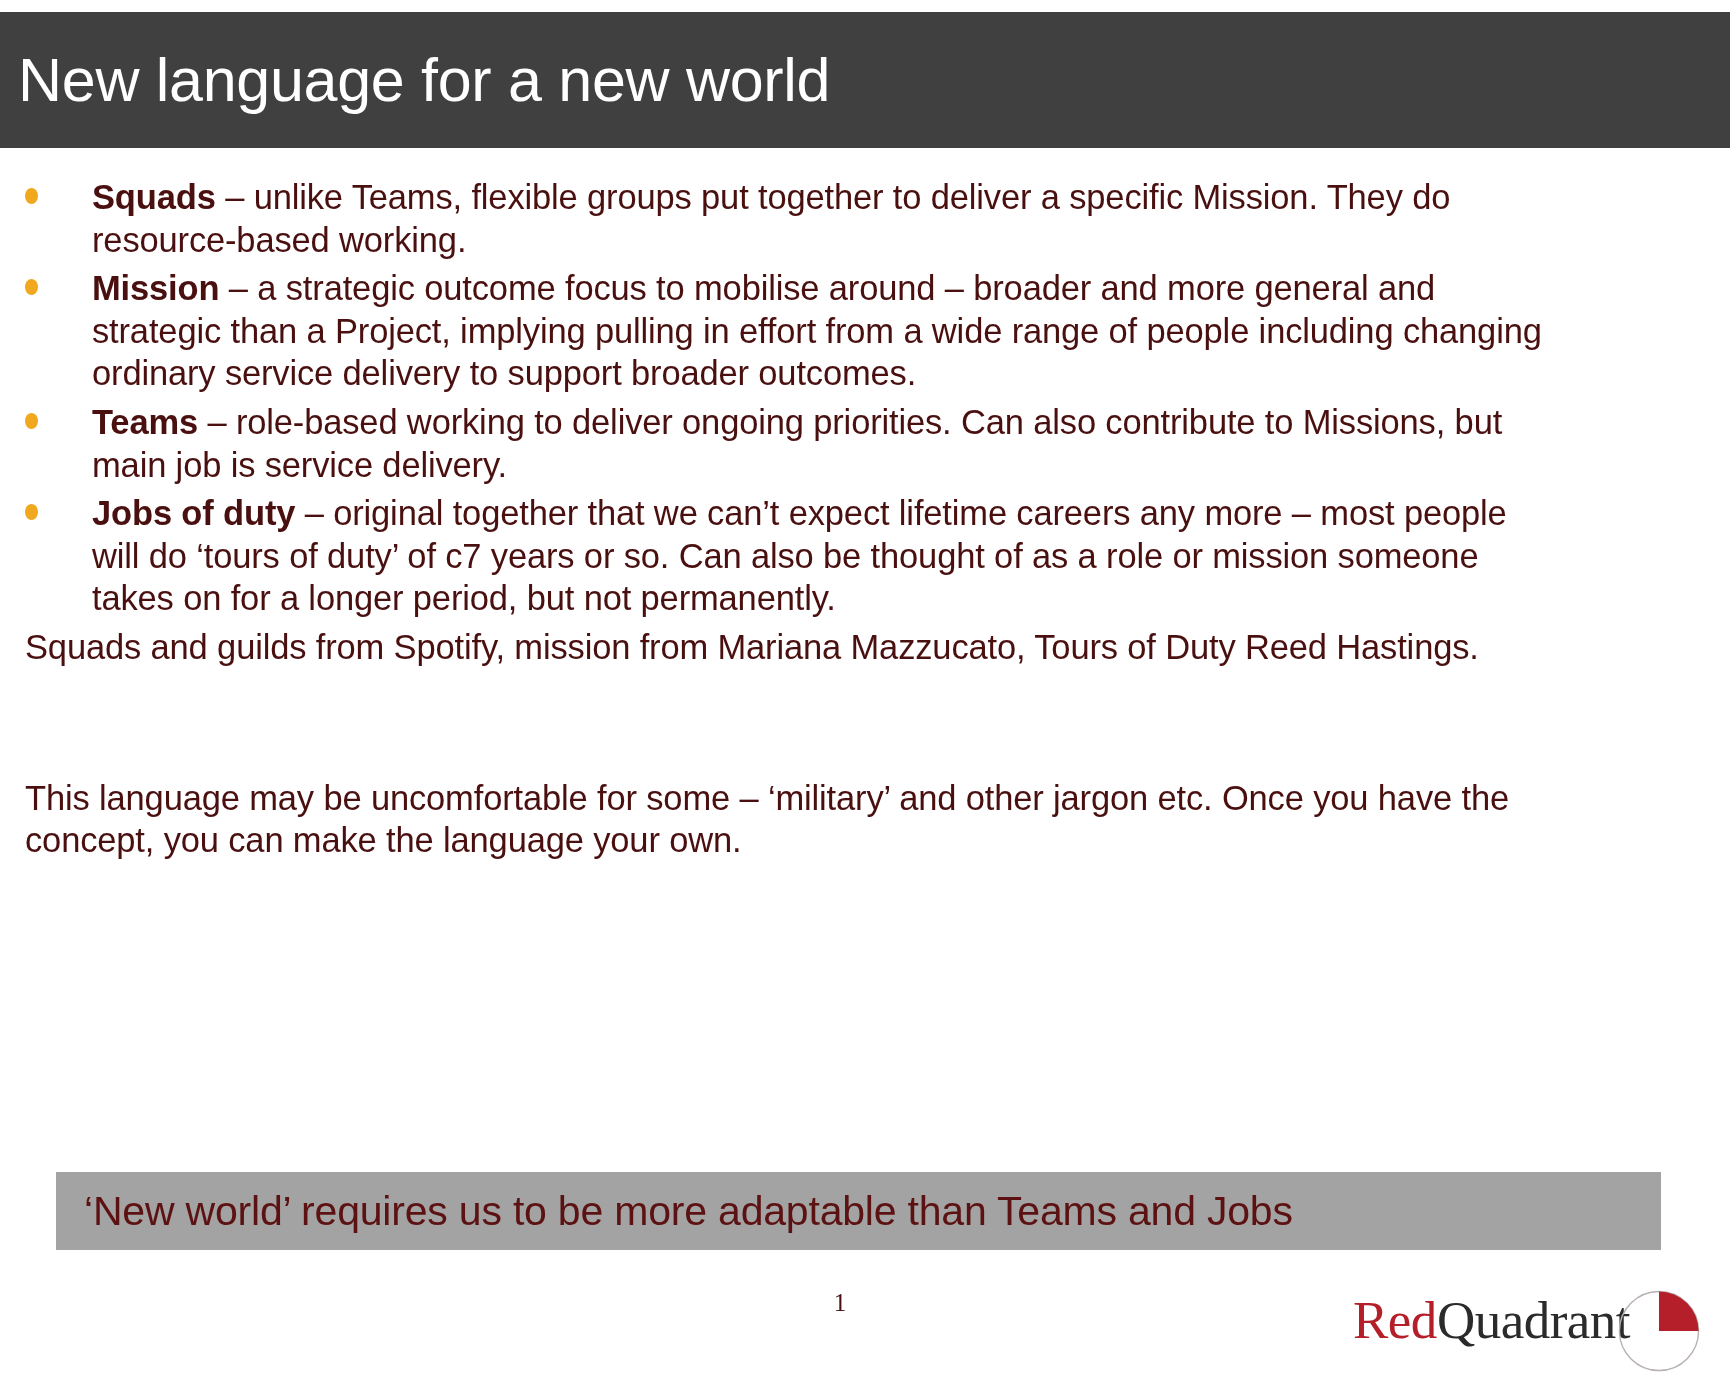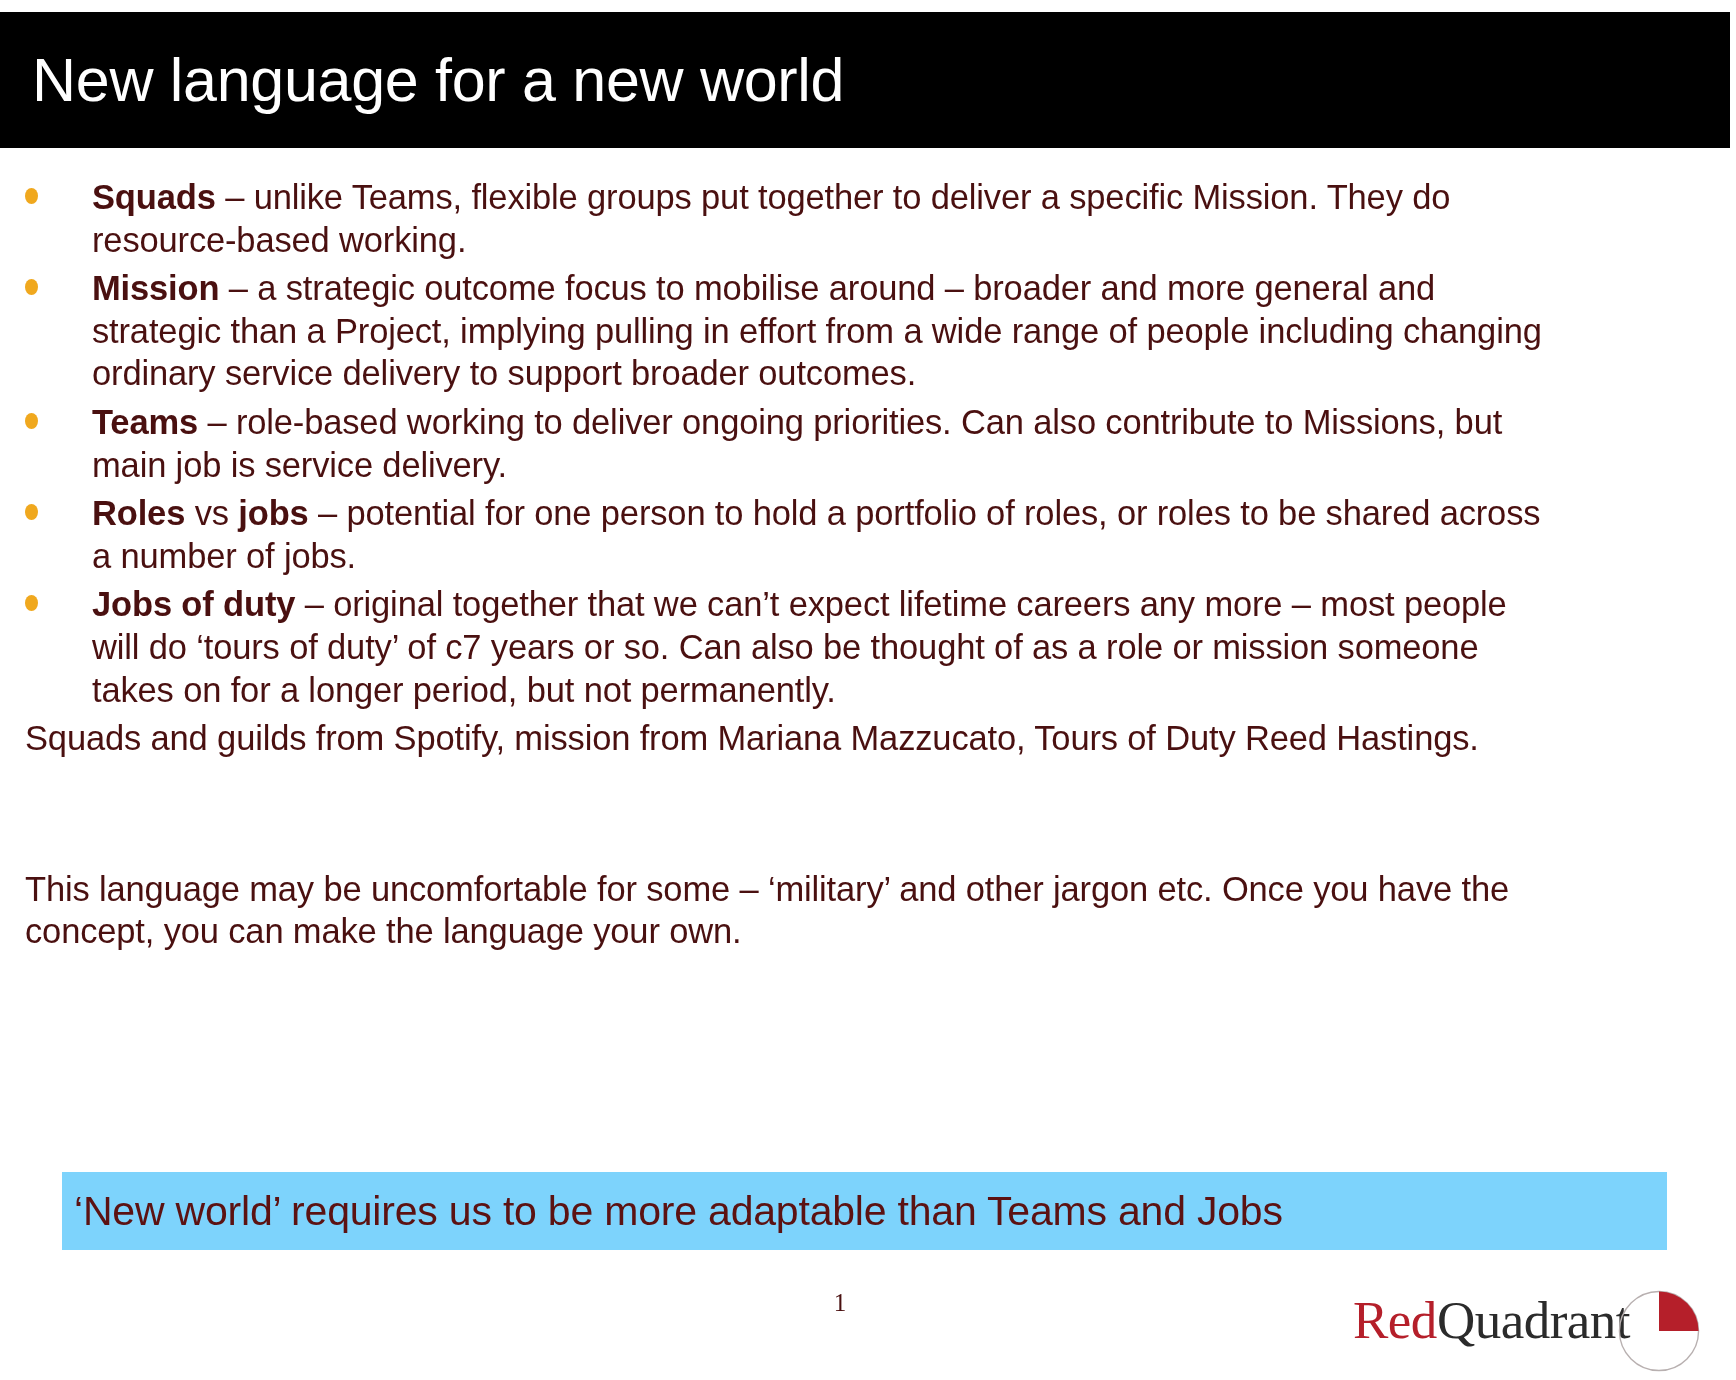--- a/index.html
+++ b/index.html
@@ -16,25 +16,25 @@
     color: #3d0d0d;
   }
 
   
   .title-banner {
     position: absolute;
     left: 0px;
     top: 12px;
     width: 1730px;
     height: 136px;
-    background: #000000;
+    background: #404040;
     display: flex;
     align-items: center;
     box-sizing: border-box;
-    padding-left: 32px;
+    padding-left: 18px;
   }
   .title-text {
     color: #ffffff;
     font-size: 61px;
     font-weight: 400;
     letter-spacing: -0.3px;
     line-height: 1.05;
     white-space: nowrap;
   }
 
@@ -83,29 +83,29 @@
     padding-left: 25px;
     padding-right: 200px;
     margin: 0;
   }
   .note-line { margin-top: 2px; }
   .para { margin-top: 108px; }
 
   
   .callout {
     position: absolute;
-    left: 62px;
+    left: 56px;
     top: 1172px;
     width: 1605px;
     height: 78px;
-    background: #7dd3fc;
+    background: #a3a3a3;
     display: flex;
     align-items: center;
     box-sizing: border-box;
-    padding-left: 12px;
+    padding-left: 28px;
   }
   .callout-text {
     font-size: 41px;
     color: #5c1212;
     letter-spacing: -0.2px;
     white-space: nowrap;
   }
 
   
   .page-number {
@@ -162,24 +162,20 @@
     <li>
       <span class="bullet-dot"></span>
       <span class="b">Mission</span><span></span><span class="b"></span><span> – a strategic outcome focus to mobilise around – broader and more general and strategic than a Project, implying pulling in effort from a wide range of people including changing ordinary service delivery to support broader outcomes.</span>
     </li>
     <li>
       <span class="bullet-dot"></span>
       <span class="b">Teams</span><span></span><span class="b"></span><span> – role-based working to deliver ongoing priorities. Can also contribute to Missions, but main job is service delivery.</span>
     </li>
     <li>
       <span class="bullet-dot"></span>
-      <span class="b">Roles</span><span> vs </span><span class="b">jobs</span><span> – potential for one person to hold a portfolio of roles, or roles to be shared across a number of jobs.</span>
-    </li>
-    <li>
-      <span class="bullet-dot"></span>
       <span class="b">Jobs of duty</span><span></span><span class="b"></span><span> – original together that we can’t expect lifetime careers any more – most people will do ‘tours of duty’ of c7 years or so. Can also be thought of as a role or mission someone takes on for a longer period, but not permanently.</span>
     </li>
   </ul>
 
   <p class="note-line">Squads and guilds from Spotify, mission from Mariana Mazzucato, Tours of Duty Reed Hastings.</p>
 
   <p class="para">This language may be uncomfortable for some – ‘military’ and other jargon etc. Once you have the concept, you can make the language your own.</p>
 
 </div>
 

